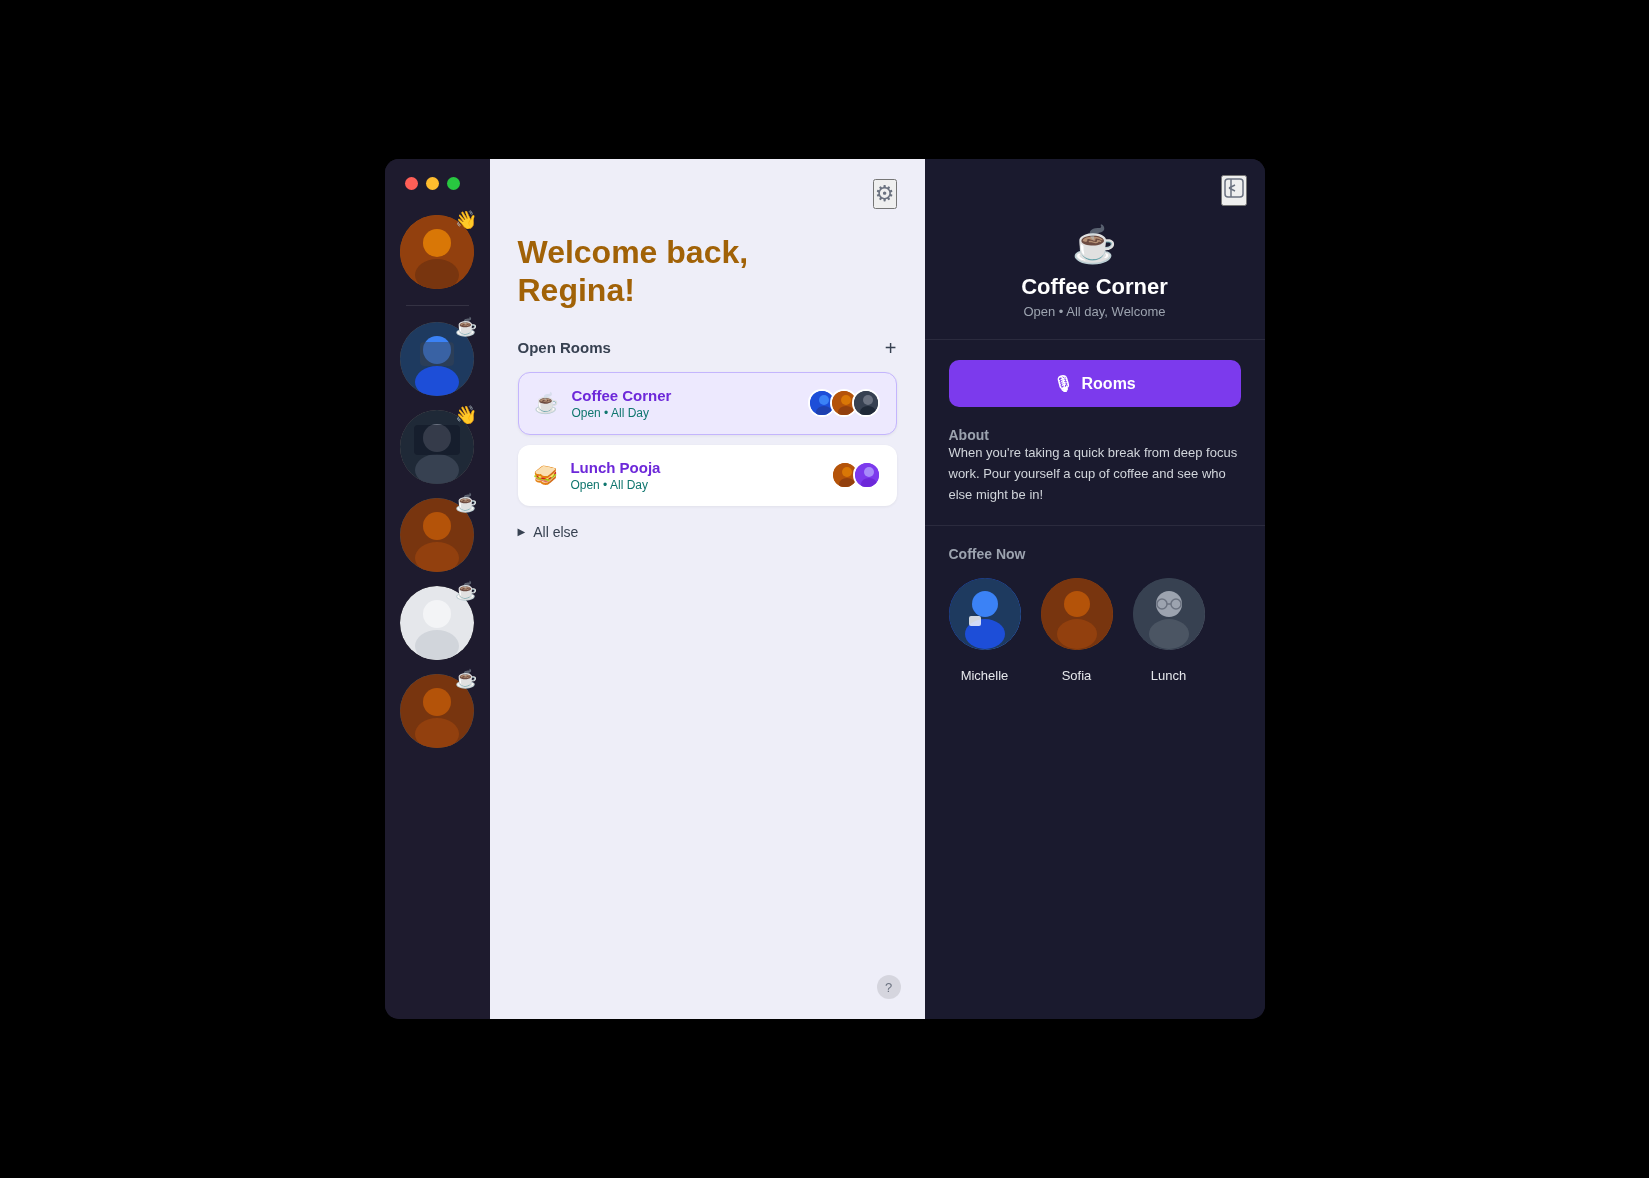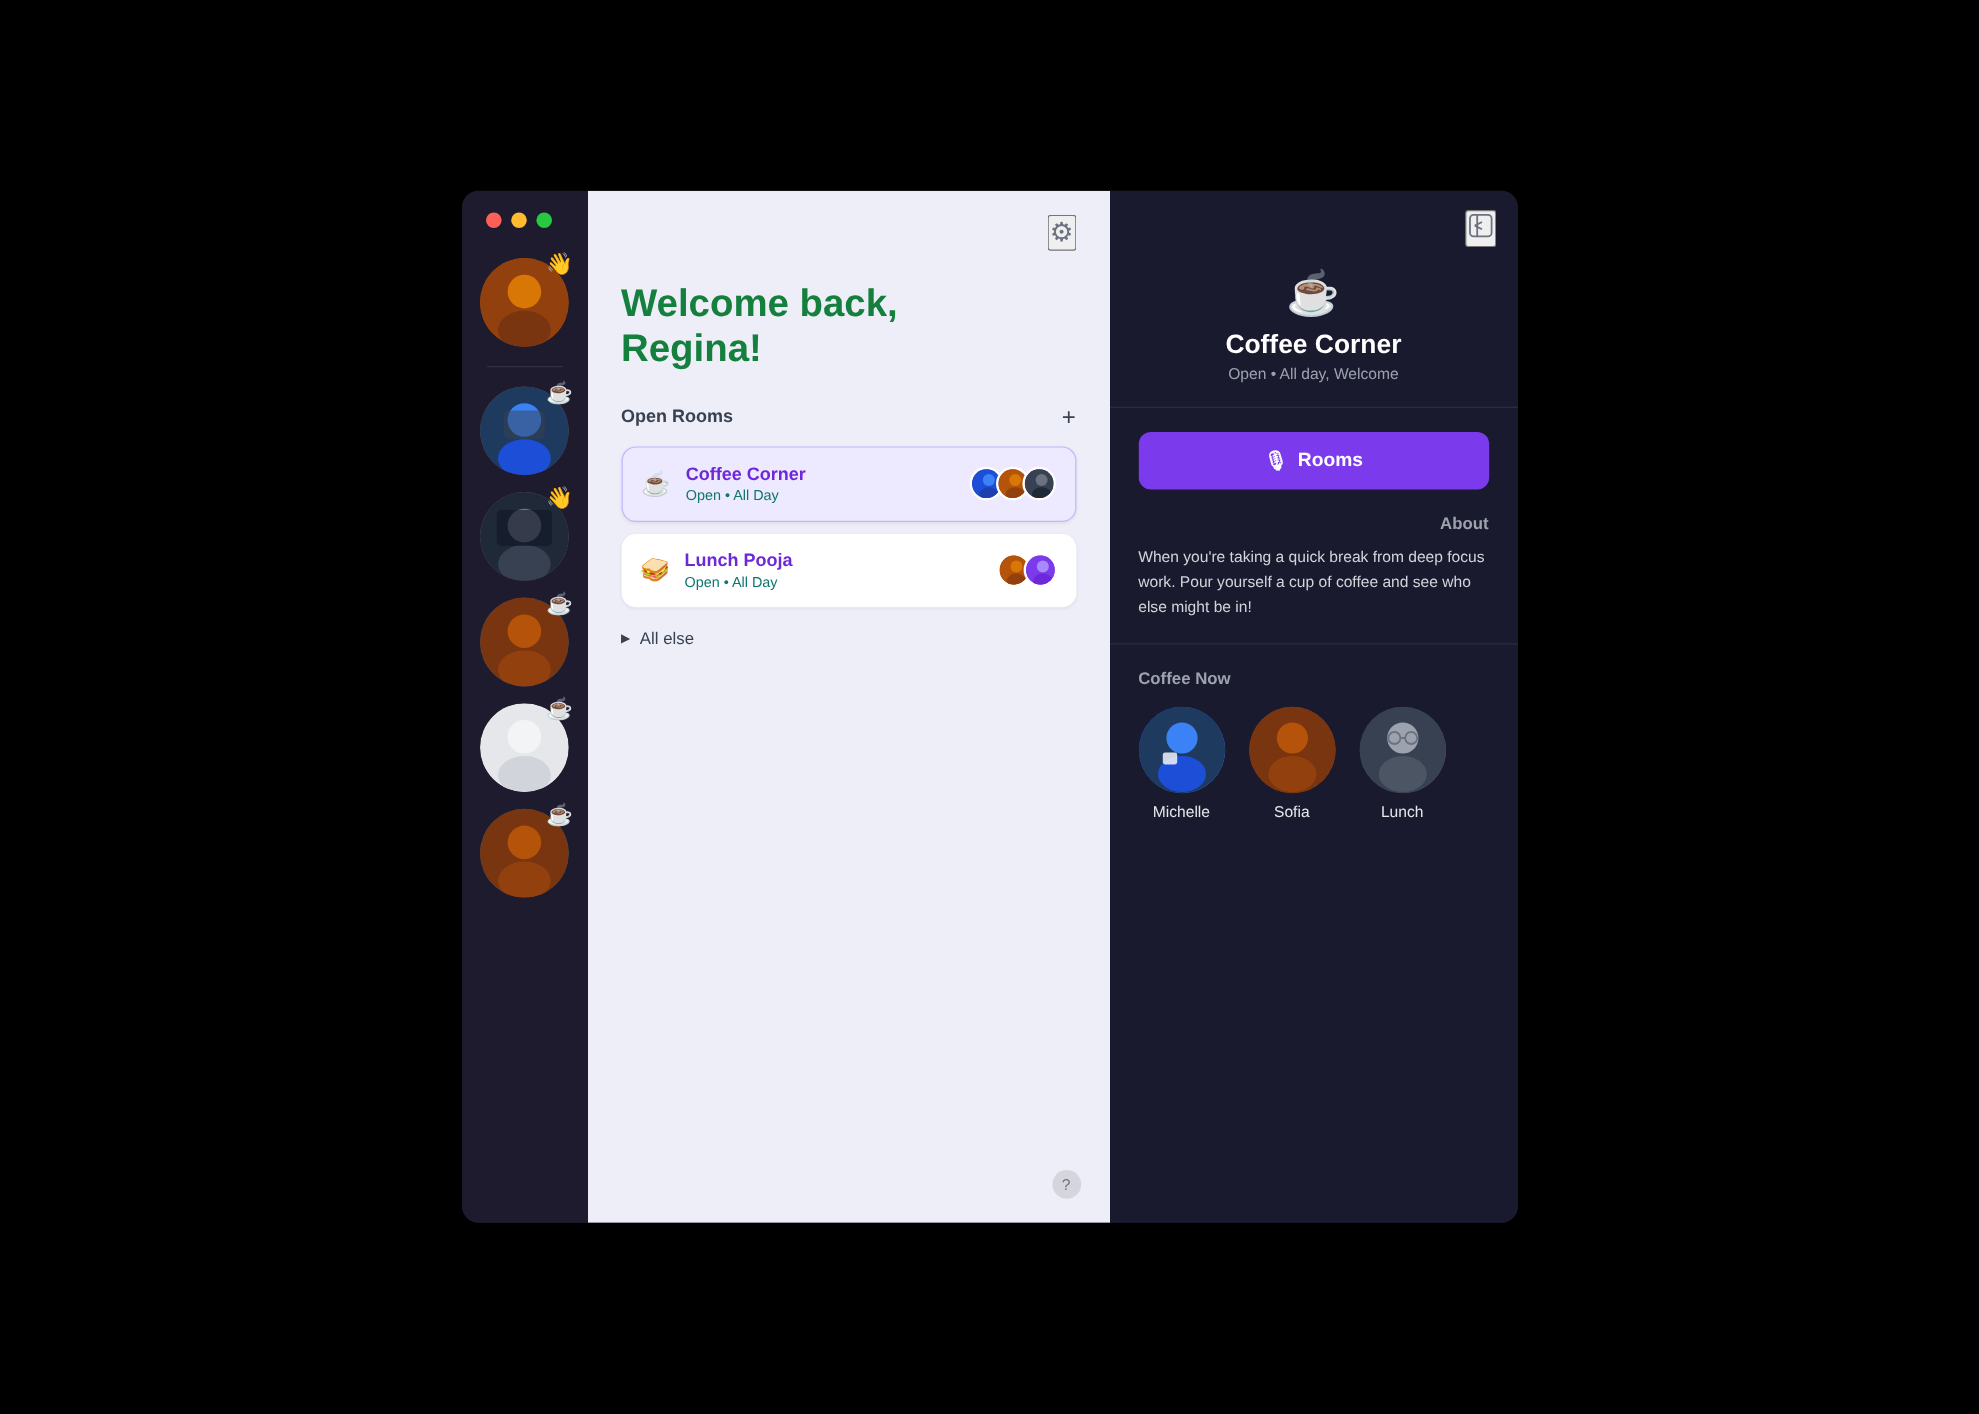--- a/index.html
+++ b/index.html
@@ -106,21 +106,21 @@
       margin-bottom: 8px;
     }
     .gear-icon {
       color: #6b7280;
       font-size: 22px;
       cursor: pointer;
     }
     .welcome-title {
       font-size: 32px;
       font-weight: 700;
-      color: #15803d;
+      color: #a16207;
       line-height: 1.2;
       margin-bottom: 28px;
       margin-top: 16px;
     }
     .open-rooms-header {
       display: flex;
       justify-content: space-between;
       align-items: center;
       margin-bottom: 14px;
     }
@@ -282,22 +282,21 @@
     }
 
     .panel-section {
       padding: 20px 24px;
       border-bottom: 1px solid rgba(255,255,255,0.08);
     }
     .panel-section-title {
       font-size: 14px;
       font-weight: 600;
       color: #9ca3af;
-      margin-bottom: 10px;
-      text-align: right;
+      margin-bottom: 0;
     }
     .panel-about-text {
       font-size: 13px;
       color: #d1d5db;
       line-height: 1.6;
     }
     .inside-now-section {
       padding: 20px 24px;
     }
     .inside-now-title {
@@ -308,21 +307,21 @@
     }
     .inside-persons {
       display: flex;
       gap: 20px;
       align-items: flex-start;
     }
     .person-card {
       display: flex;
       flex-direction: column;
       align-items: center;
-      gap: 8px;
+      gap: 18px;
     }
     .person-avatar {
       width: 72px;
       height: 72px;
       border-radius: 50%;
       background: #374151;
       overflow: hidden;
       display: flex;
       align-items: center;
       justify-content: center;

